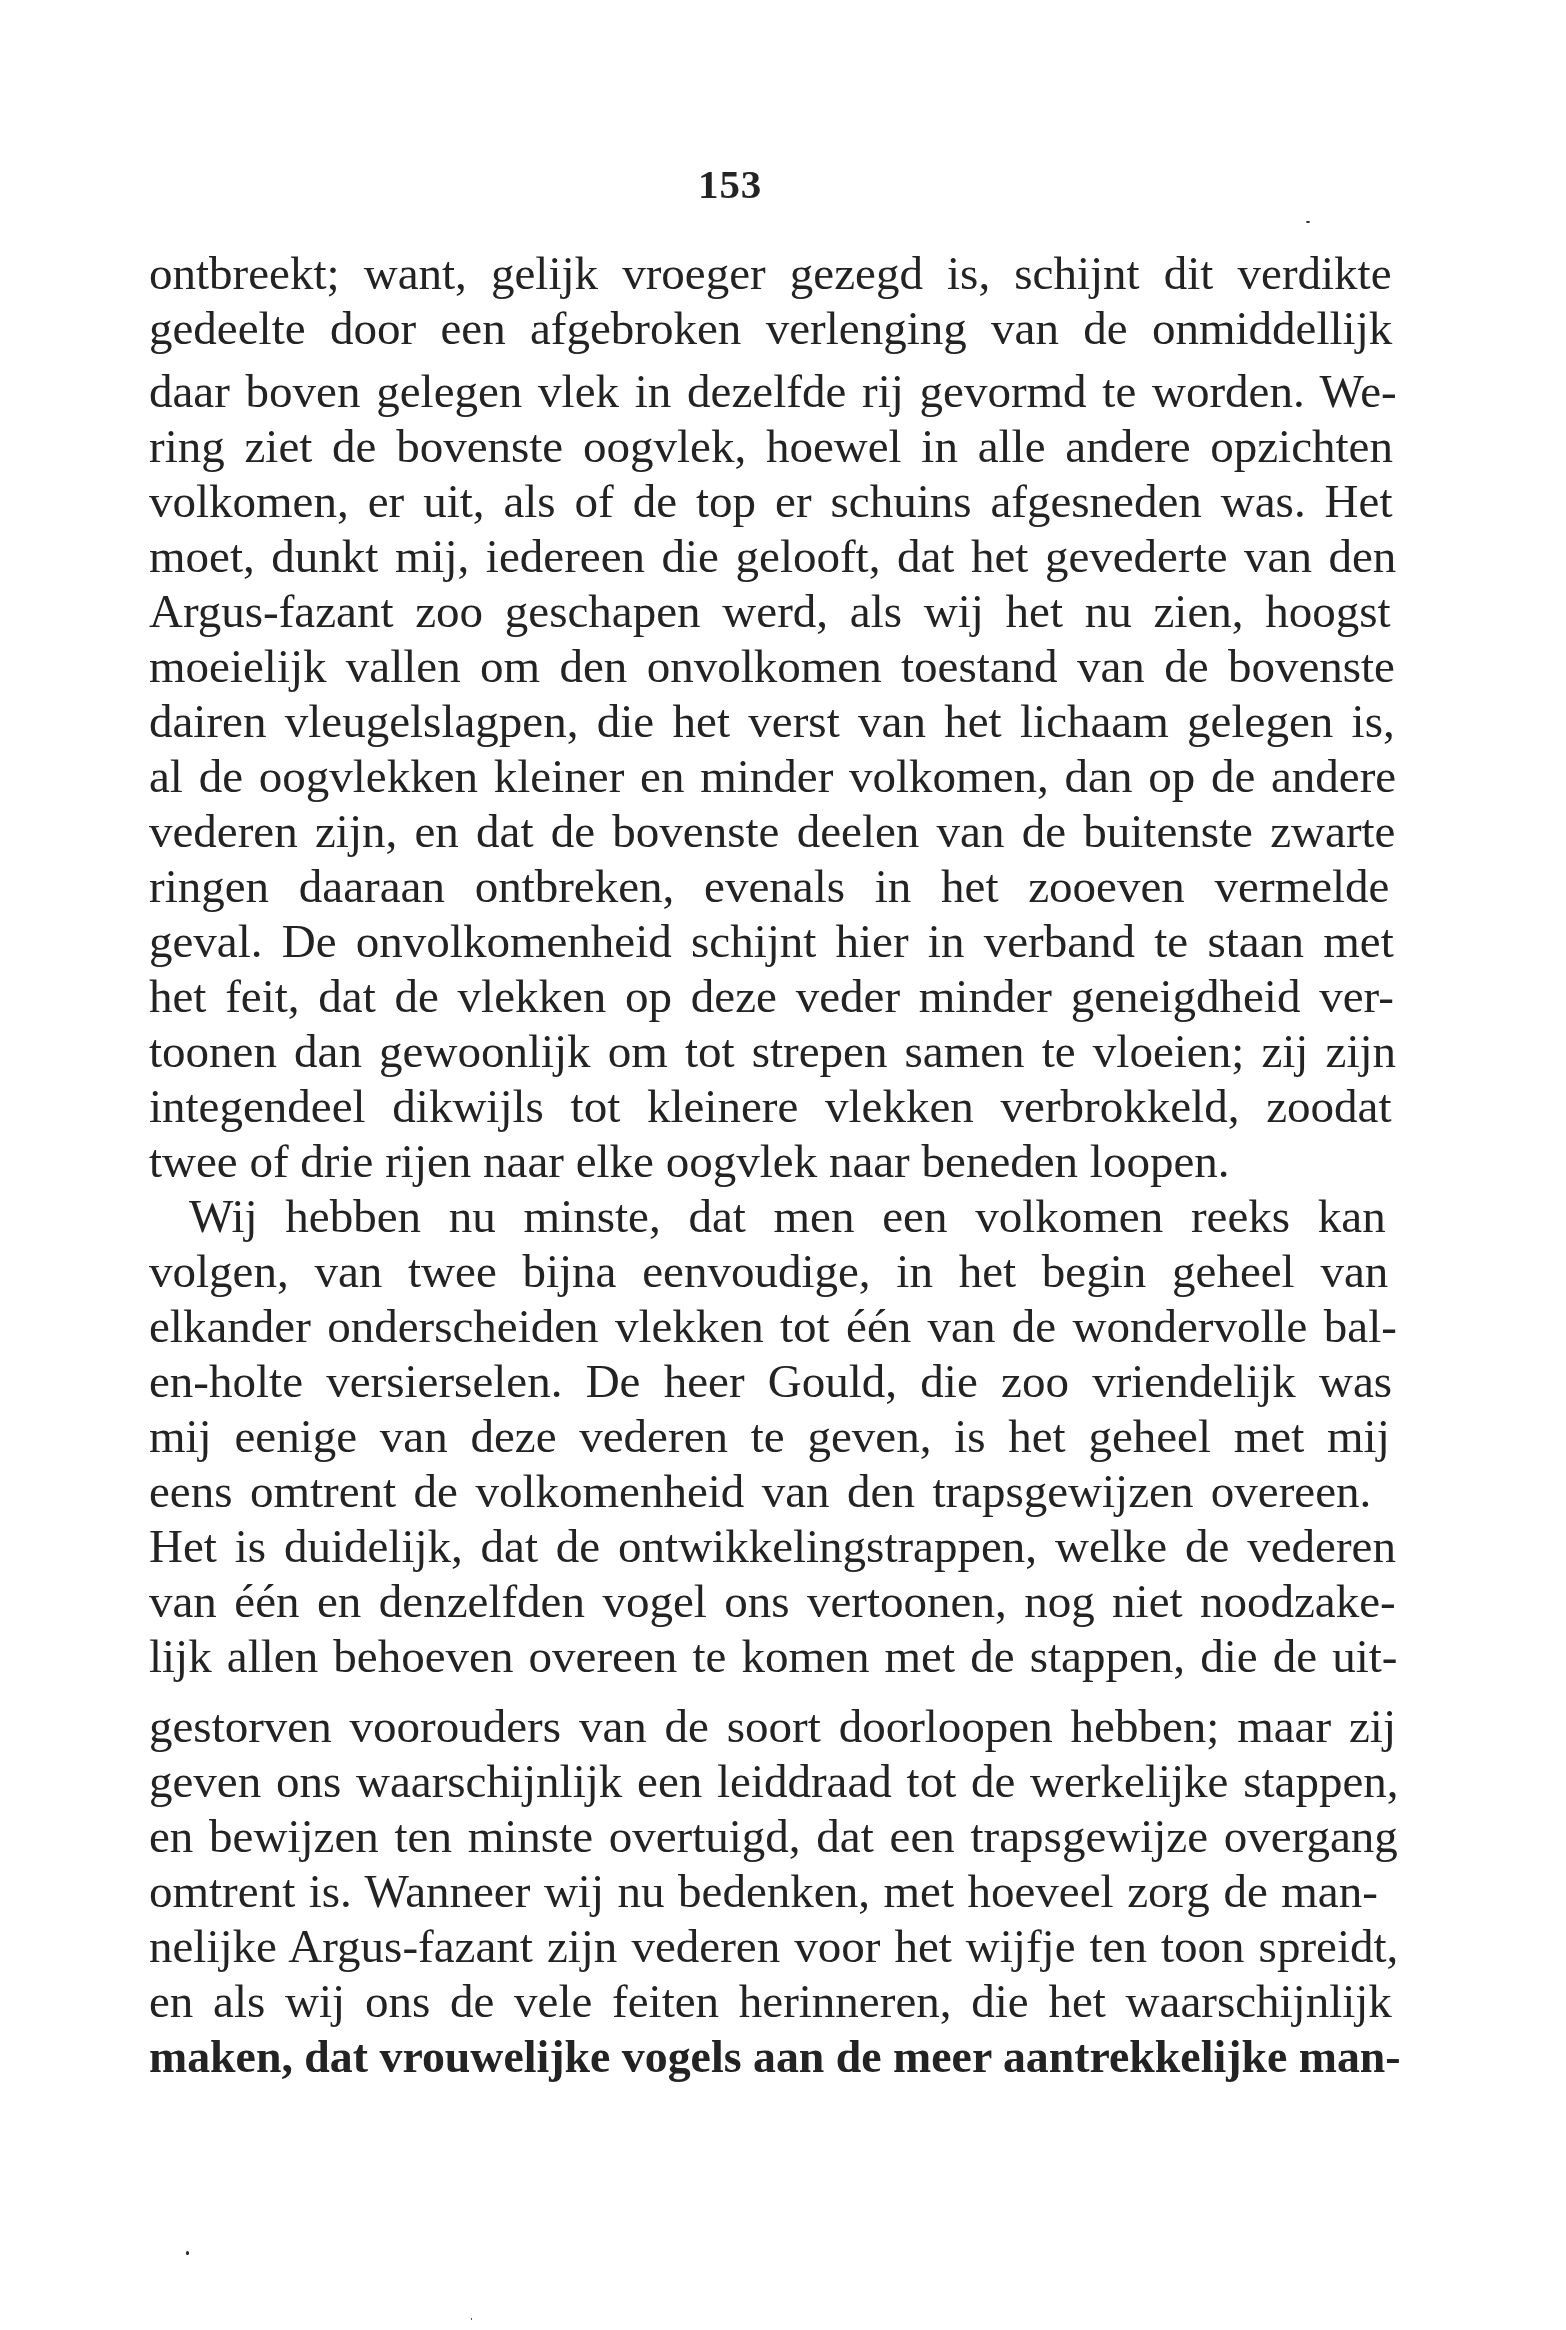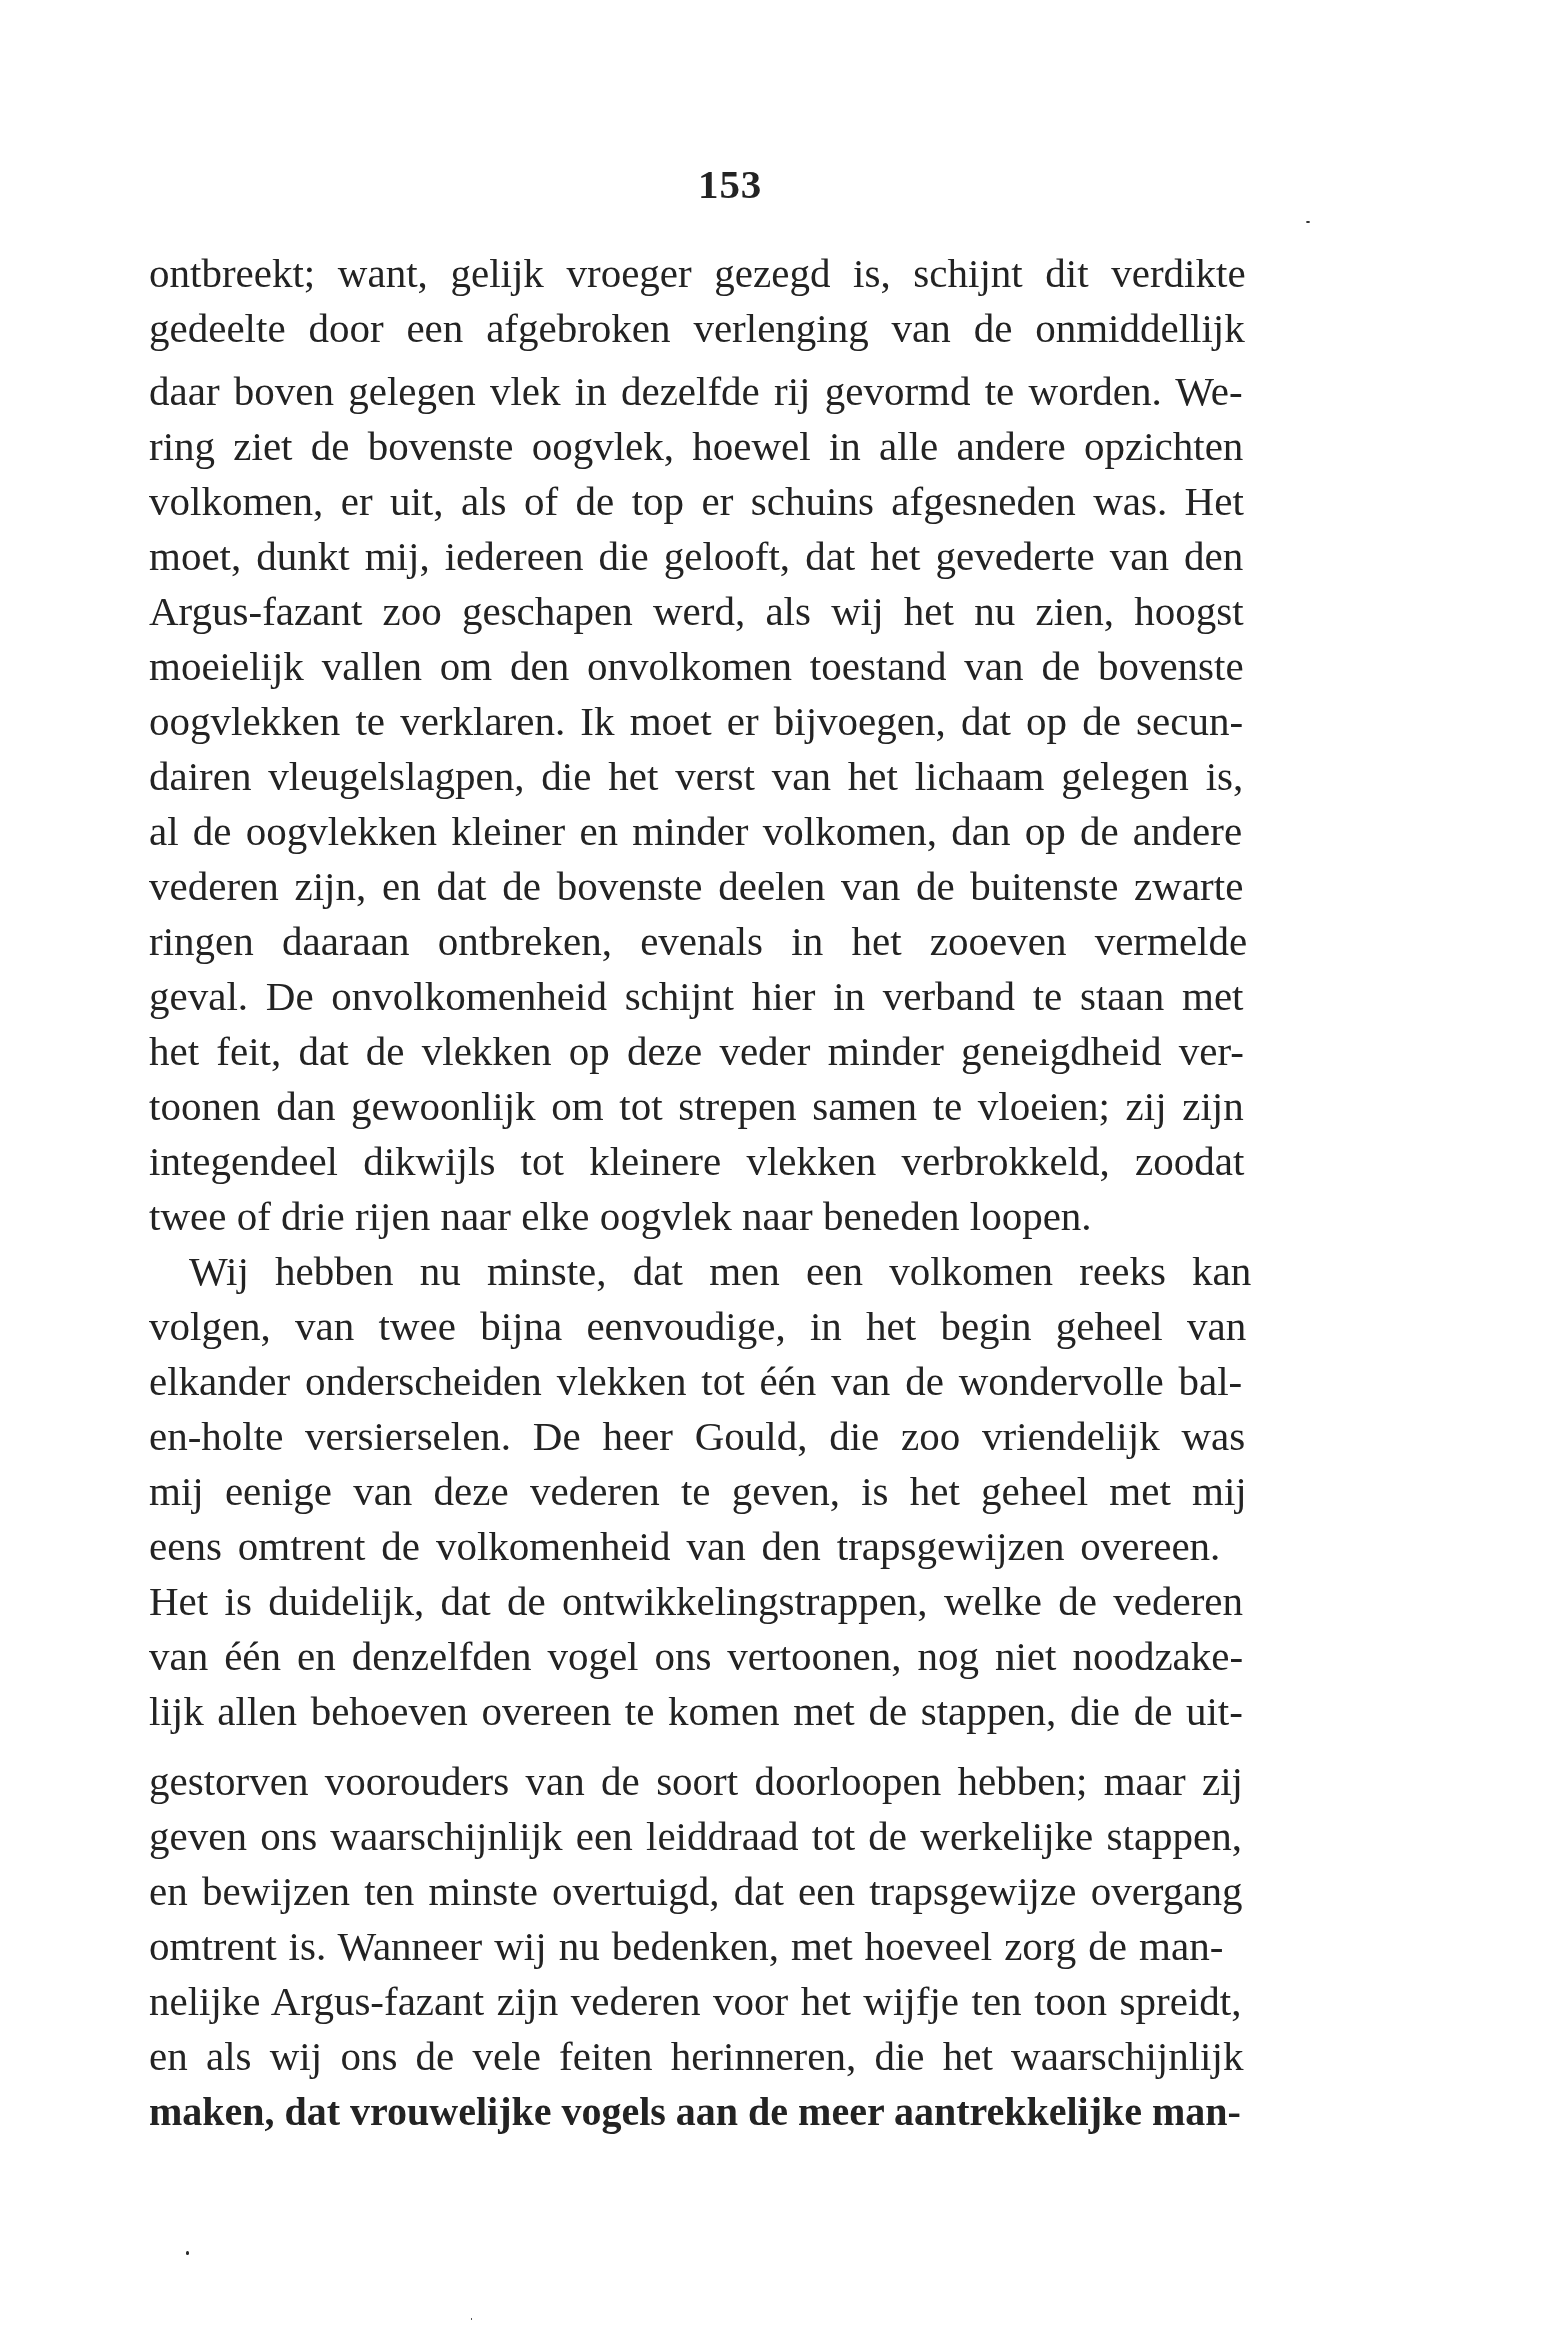--- a/index.html
+++ b/index.html
@@ -29,21 +29,21 @@
     .text-block {
       position: absolute;
       left: 149px;
       top: 246px;
       width: 1142px;
     }
     .line {
       display: block;
       height: 55px;
       line-height: 55px;
-      font-size: 41px;
+      font-size: 47px;
       white-space: nowrap;
       text-align: justify;
       text-align-last: justify;
       overflow: visible;
     }
     .line.last-of-para {
       text-align-last: left;
     }
     .line.indent {
       padding-left: 40px;
@@ -71,21 +71,20 @@
   <div class="text-block">
     <div class="paragraph">
         <div class="line" style="word-spacing: 12.4px; text-align-last: left;">ontbreekt; want, gelijk vroeger gezegd is, schijnt dit verdikte</div>
         <div class="line" style="word-spacing: 12.6px; text-align-last: left;">gedeelte door een afgebroken verlenging van de onmiddellijk</div>
         <div class="line" style="word-spacing: 4px; text-align-last: left; margin-top: 8px;">daar boven gelegen vlek in dezelfde rij gevormd te worden. We-</div>
         <div class="line" style="word-spacing: 8px; text-align-last: left;">ring ziet de bovenste oogvlek, hoewel in alle andere opzichten</div>
         <div class="line" style="word-spacing: 7.2px; text-align-last: left;">volkomen, er uit, als of de top er schuins afgesneden was. Het</div>
         <div class="line" style="word-spacing: 4.8px; text-align-last: left;">moet, dunkt mij, iedereen die gelooft, dat het gevederte van den</div>
         <div class="line" style="word-spacing: 10px; text-align-last: left;">Argus-fazant zoo geschapen werd, als wij het nu zien, hoogst</div>
         <div class="line" style="word-spacing: 7.6px; text-align-last: left;">moeielijk vallen om den onvolkomen toestand van de bovenste</div>
-        <div class="line" style="word-spacing: 4.9px; text-align-last: left;">oogvlekken te verklaren. Ik moet er bijvoegen, dat op de secun-</div>
         <div class="line" style="word-spacing: 6.6px; text-align-last: left;">dairen vleugelslagpen, die het verst van het lichaam gelegen is,</div>
         <div class="line" style="word-spacing: 4px; text-align-last: left;">al de oogvlekken kleiner en minder volkomen, dan op de andere</div>
         <div class="line" style="word-spacing: 5.5px; text-align-last: left;">vederen zijn, en dat de bovenste deelen van de buitenste zwarte</div>
         <div class="line" style="word-spacing: 18px; text-align-last: left;">ringen daaraan ontbreken, evenals in het zooeven vermelde</div>
         <div class="line" style="word-spacing: 7.5px; text-align-last: left;">geval. De onvolkomenheid schijnt hier in verband te staan met</div>
         <div class="line" style="word-spacing: 7px; text-align-last: left;">het feit, dat de vlekken op deze veder minder geneigdheid ver-</div>
         <div class="line" style="word-spacing: 5.4px; text-align-last: left;">toonen dan gewoonlijk om tot strepen samen te vloeien; zij zijn</div>
         <div class="line" style="word-spacing: 15px; text-align-last: left;">integendeel dikwijls tot kleinere vlekken verbrokkeld, zoodat</div>
         <div class="line last-of-para">twee of drie rijen naar elke oogvlek naar beneden loopen.</div>
       </div>

